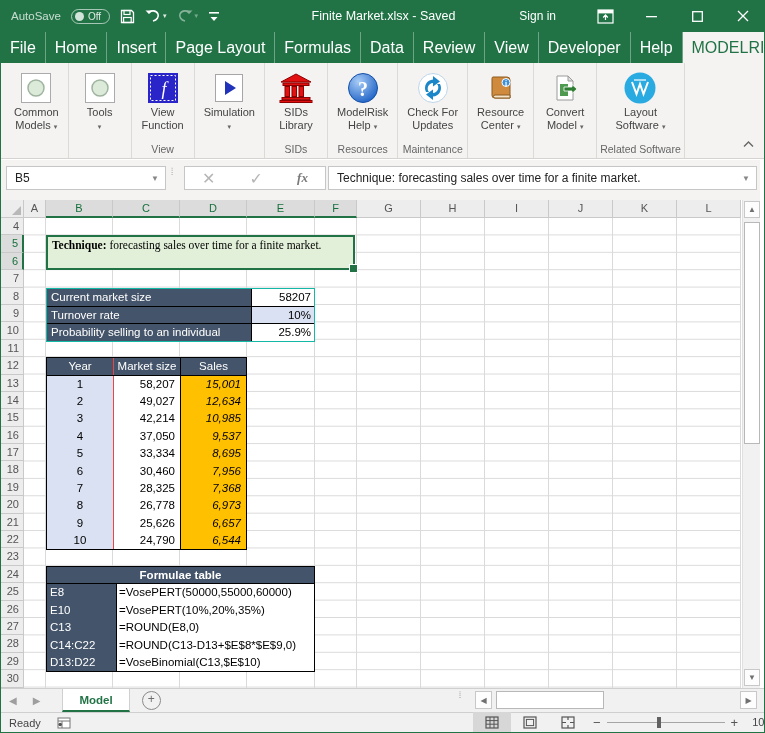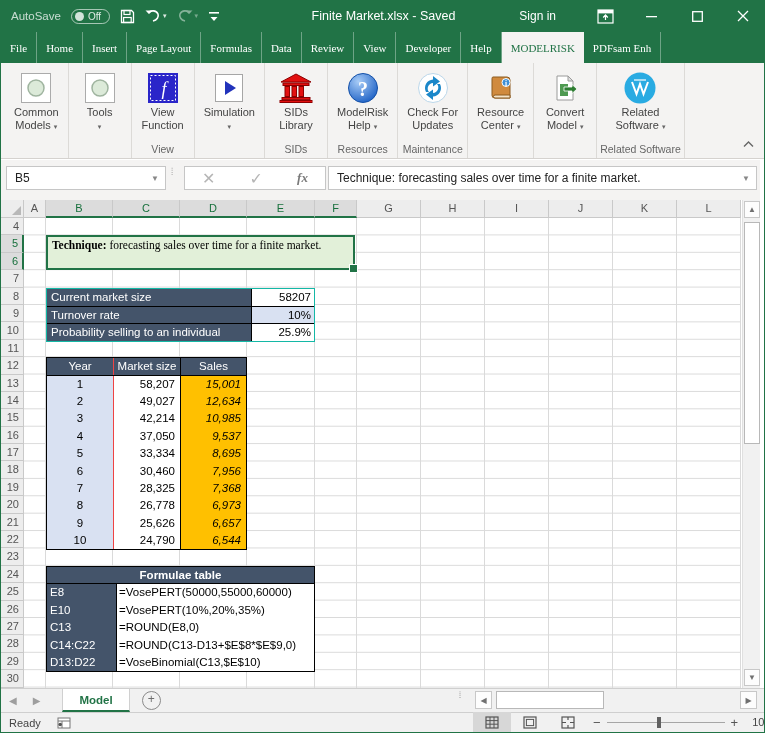--- a/index.html
+++ b/index.html
@@ -16,21 +16,21 @@
   .as-off{font-size:10px;color:rgba(255,255,255,.85);}
   .qbtn{display:flex;align-items:center;color:#fff;}
   .qcaret{font-size:7px;margin-left:2px;color:rgba(255,255,255,.85);}
   .dim{opacity:.45;}
   #wtitle{left:0;top:0;width:765px;height:32px;display:flex;align-items:center;justify-content:center;font-size:12.5px;color:#fff;pointer-events:none;}
   #winctrl{right:0;top:0;height:32px;display:flex;align-items:center;}
   .wbtn{width:46px;height:32px;display:flex;align-items:center;justify-content:center;color:#fff;}
   #signin{font-size:12px;color:#fff;margin-right:26px;}
   
   #tabrow{left:0;top:32px;width:765px;height:31px;background:#217346;display:flex;align-items:stretch;}
-  .rtab{display:flex;align-items:center;padding:0 9px;font-size:11px;color:#fff;border-right:1px solid rgba(255,255,255,.35);white-space:nowrap;font-family:Liberation Serif, serif;}
+  .rtab{display:flex;align-items:center;padding:0 9px;font-size:16px;color:#fff;border-right:1px solid rgba(255,255,255,.35);white-space:nowrap;}
   .rtab.first{border-left:none;}
   .rtab.active{background:#f4f3f2;color:#217346;border-right:none;}
   #tellme{display:flex;align-items:center;gap:6px;padding:0 10px;color:#fff;font-size:12.5px;}
   
   #ribbon{left:0;top:63px;width:765px;height:96px;background:#f4f3f2;border-bottom:1px solid #d5d2cf;display:flex;align-items:stretch;padding-left:4px;box-sizing:border-box;}
   .rgroup{display:flex;flex-direction:column;border-right:1px solid #dcdad7;padding:0 3px;}
   .rbtns{flex:1;display:flex;align-items:flex-start;justify-content:center;gap:2px;padding-top:5px;}
   .rbtn{display:flex;flex-direction:column;align-items:center;padding:2px 6px;min-width:44px;}
   .ricon{height:36px;display:flex;align-items:center;justify-content:center;}
   .rlab{font-size:11px;color:#444;text-align:center;line-height:13px;white-space:nowrap;}
@@ -354,21 +354,21 @@
     <div class="rgroup">
       <div class="rbtns">
         <div class="rbtn">
           <div class="ricon">
             <svg width="34" height="34">
               <circle cx="17" cy="17" r="15.5" fill="#29abe2"></circle>
               <path d="M9 11 L13.5 23 L17 13 L20.5 23 L25 11" fill="none" stroke="#fff" stroke-width="2"></path>
               <path d="M11 9 L23 9" stroke="#fff" stroke-width="1.2"></path>
             </svg>
           </div>
-          <div class="rlab">Related</div>
+          <div class="rlab">Layout</div>
           <div class="rlab">Software <span class="rcaret">▾</span></div>
         </div>
       </div>
       <div class="rglabel">Related Software</div>
     </div>
   </div>
 <div class="abs" id="ribcollapse">
   <svg width="11" height="8" viewBox="0 0 11 8">
       <path d="M1 6.5 L5.5 2 L10 6.5" fill="none" stroke="#666" stroke-width="1.4"></path>
     </svg>

